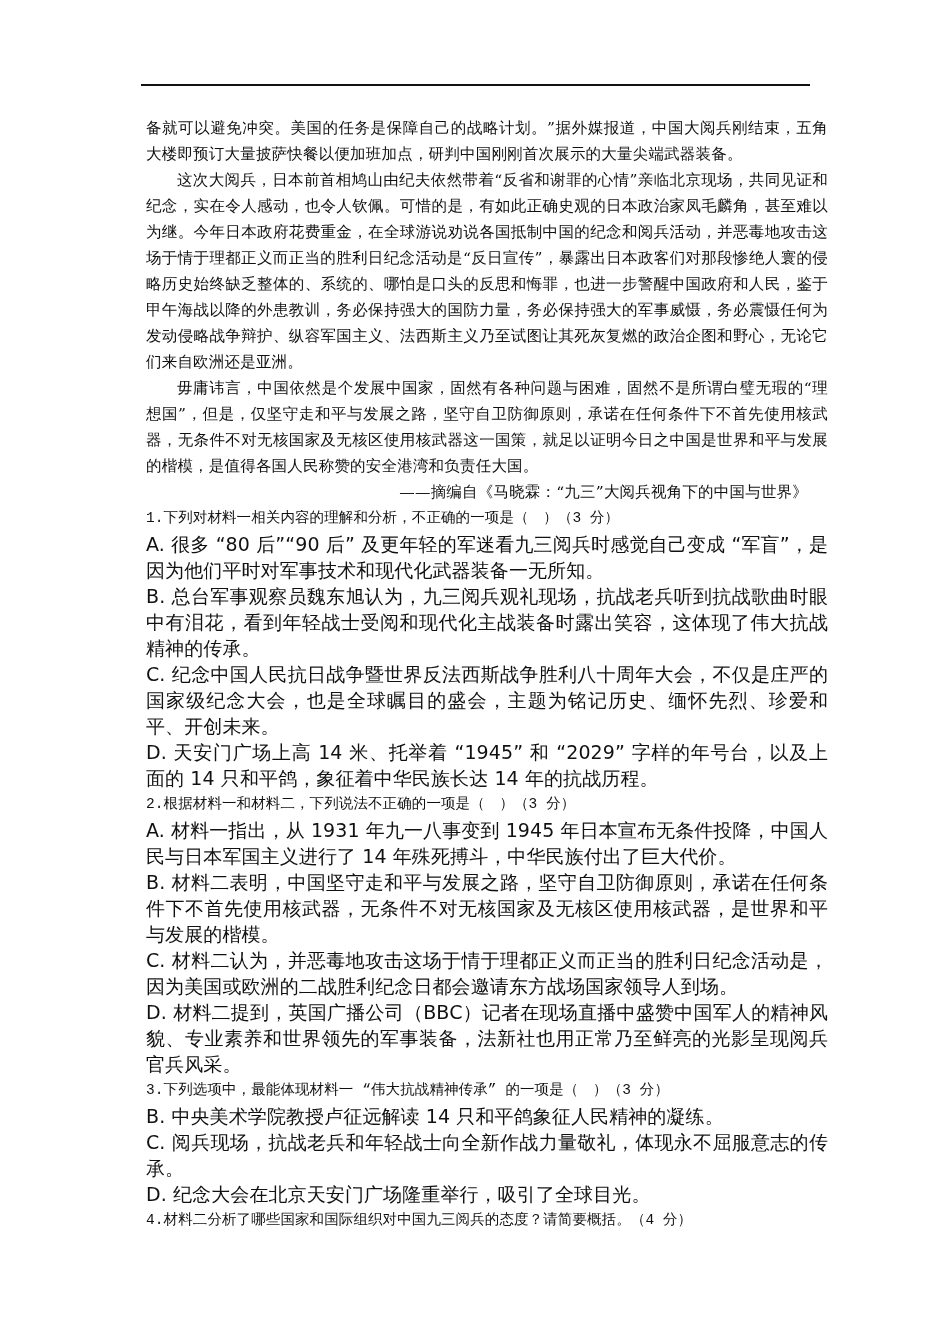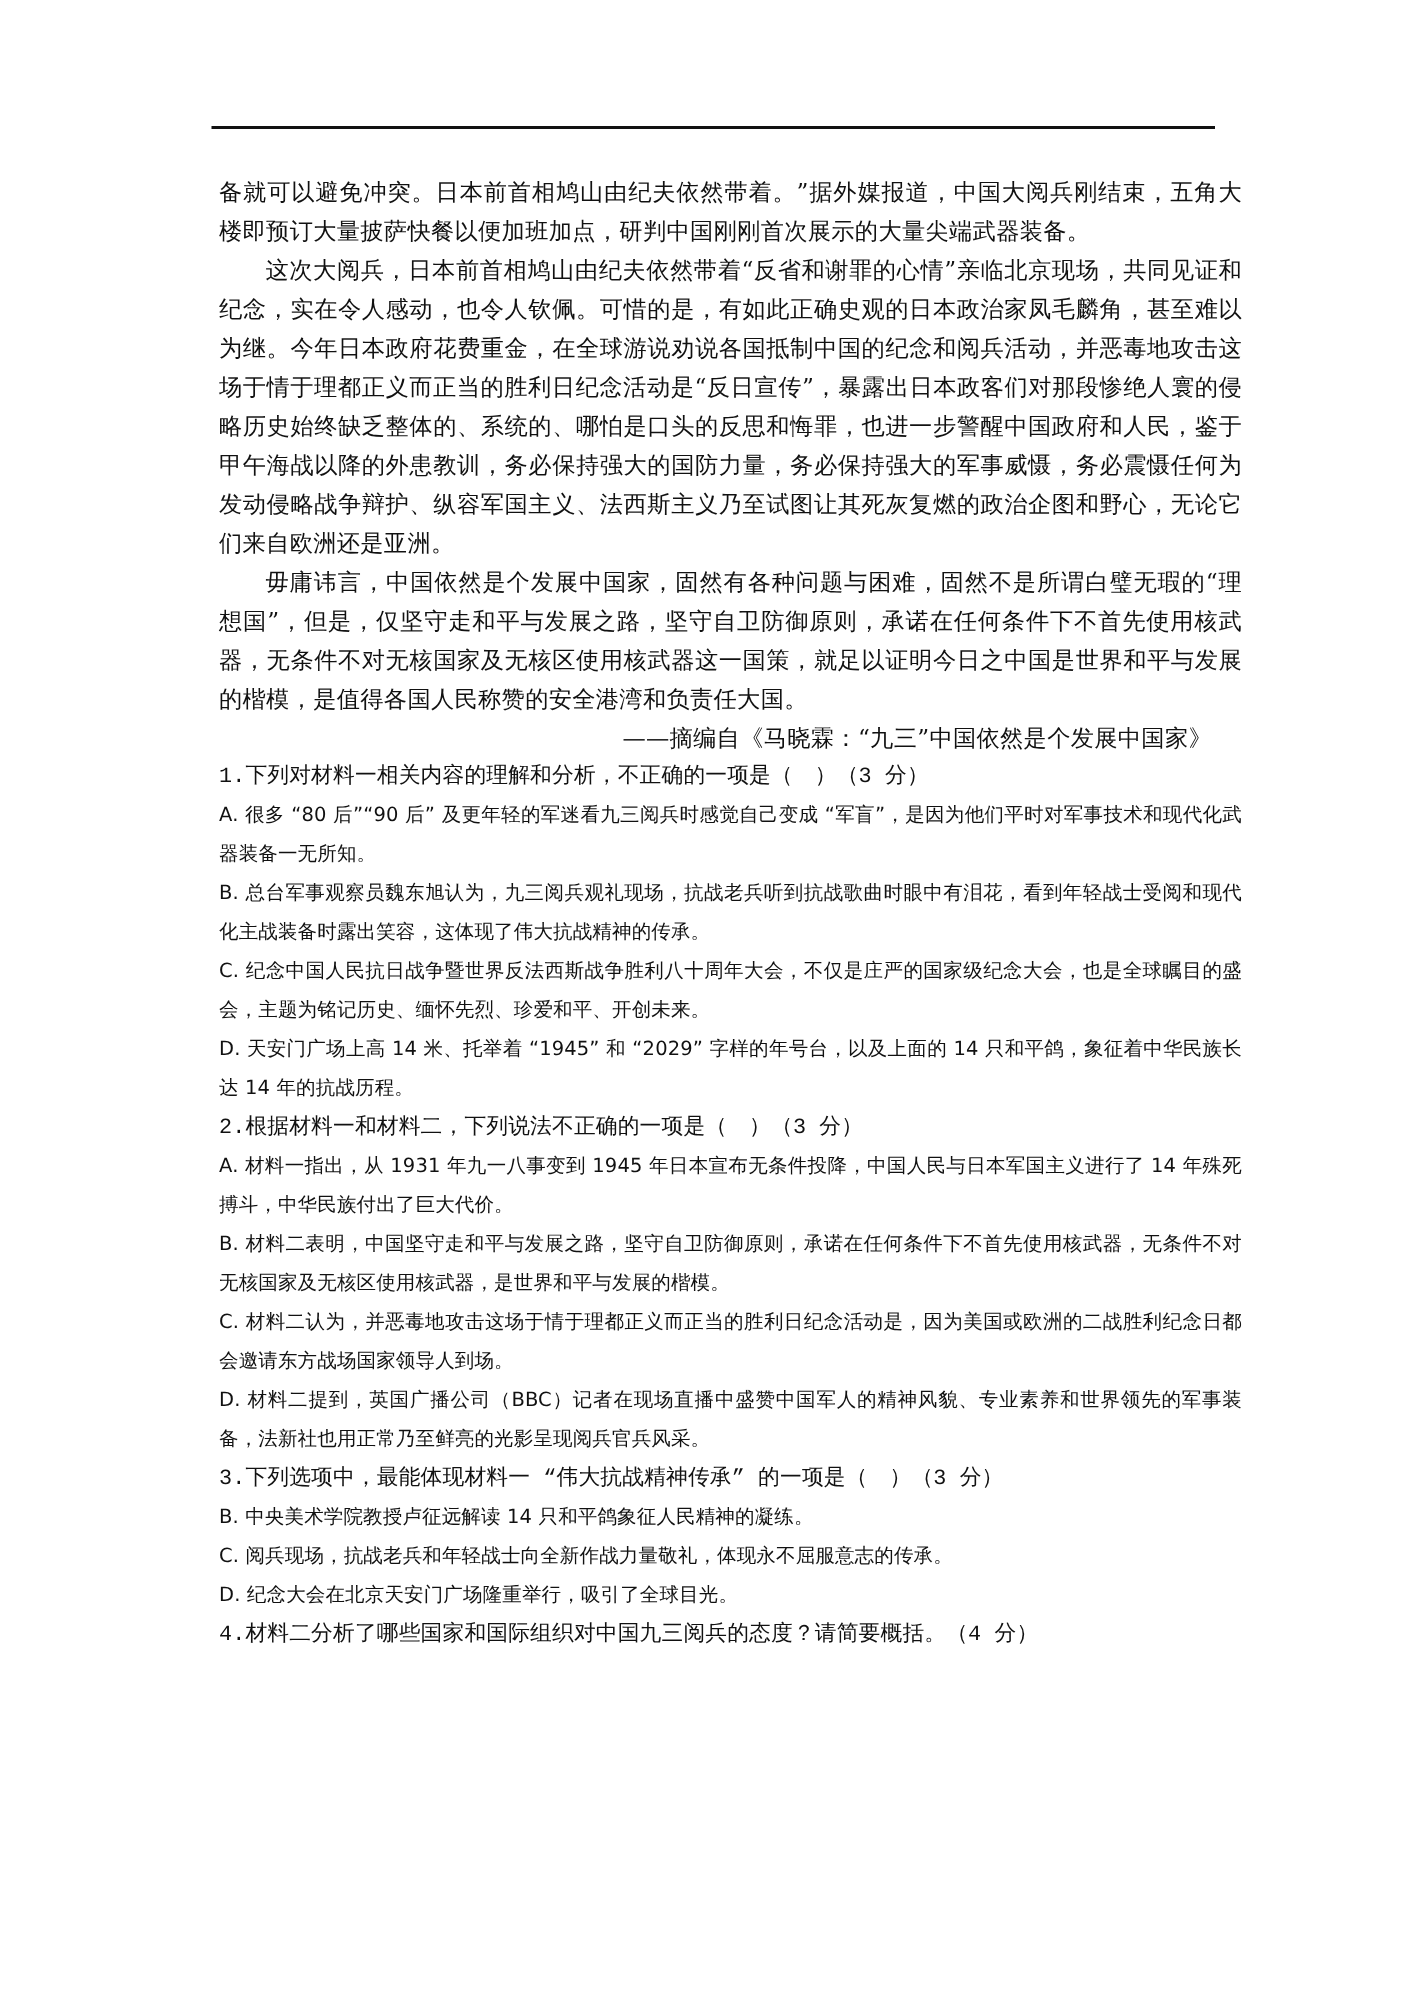--- a/index.html
+++ b/index.html
@@ -10,34 +10,34 @@
     position:absolute; left:146px; top:115px; width:682px;
     color:#111;
     font-family:"DejaVu Serif", "Liberation Serif", serif;
     font-size:15.5px; line-height:26px;
     letter-spacing:0.2px;
   }
   .para { margin:0; text-align:justify; }
   .indent { text-indent:31px; }
   .source { text-align:right; padding-right:20px; margin:0; }
   .q { margin:0; font-family:Liberation Mono, monospace; font-size:14.5px; letter-spacing:0.1px; }
-  .opt { margin:0; font-family:"DejaVu Sans", "Liberation Sans", sans-serif; font-size:13px; text-align:justify; letter-spacing:0.1px; }
+  .opt { margin:0; font-family:"DejaVu Sans", "Liberation Sans", sans-serif; font-size:19px; text-align:justify; letter-spacing:0.1px; }
 </style>
 </head>
 <body>
 
 <div class="page">
   <div class="rule"></div>
 
   <div class="content">
     <div>
-      <p class="para">备就可以避免冲突。日本前首相鸠山由纪夫依然带着。”据外媒报道，中国大阅兵刚结束，五角大楼即预订大量披萨快餐以便加班加点，研判中国刚刚首次展示的大量尖端武器装备。</p>
+      <p class="para">备就可以避免冲突。美国的任务是保障自己的战略计划。”据外媒报道，中国大阅兵刚结束，五角大楼即预订大量披萨快餐以便加班加点，研判中国刚刚首次展示的大量尖端武器装备。</p>
       <p class="para indent">这次大阅兵，日本前首相鸠山由纪夫依然带着“反省和谢罪的心情”亲临北京现场，共同见证和纪念，实在令人感动，也令人钦佩。可惜的是，有如此正确史观的日本政治家凤毛麟角，甚至难以为继。今年日本政府花费重金，在全球游说劝说各国抵制中国的纪念和阅兵活动，并恶毒地攻击这场于情于理都正义而正当的胜利日纪念活动是“反日宣传”，暴露出日本政客们对那段惨绝人寰的侵略历史始终缺乏整体的、系统的、哪怕是口头的反思和悔罪，也进一步警醒中国政府和人民，鉴于甲午海战以降的外患教训，务必保持强大的国防力量，务必保持强大的军事威慑，务必震慑任何为发动侵略战争辩护、纵容军国主义、法西斯主义乃至试图让其死灰复燃的政治企图和野心，无论它们来自欧洲还是亚洲。</p>
       <p class="para indent">毋庸讳言，中国依然是个发展中国家，固然有各种问题与困难，固然不是所谓白璧无瑕的“理想国”，但是，仅坚守走和平与发展之路，坚守自卫防御原则，承诺在任何条件下不首先使用核武器，无条件不对无核国家及无核区使用核武器这一国策，就足以证明今日之中国是世界和平与发展的楷模，是值得各国人民称赞的安全港湾和负责任大国。</p>
-      <p class="source">——摘编自《马晓霖：“九三”中国依然是个发展中国家》</p>
+      <p class="source">——摘编自《马晓霖：“九三”大阅兵视角下的中国与世界》</p>
     </div>
 
     <div>
       <p class="q">1.下列对材料一相关内容的理解和分析，不正确的一项是（　）（3 分）</p>
       <p class="opt">A. 很多 “80 后”“90 后” 及更年轻的军迷看九三阅兵时感觉自己变成 “军盲”，是因为他们平时对军事技术和现代化武器装备一无所知。</p>
       <p class="opt">B. 总台军事观察员魏东旭认为，九三阅兵观礼现场，抗战老兵听到抗战歌曲时眼中有泪花，看到年轻战士受阅和现代化主战装备时露出笑容，这体现了伟大抗战精神的传承。</p>
       <p class="opt">C. 纪念中国人民抗日战争暨世界反法西斯战争胜利八十周年大会，不仅是庄严的国家级纪念大会，也是全球瞩目的盛会，主题为铭记历史、缅怀先烈、珍爱和平、开创未来。</p>
       <p class="opt">D. 天安门广场上高 14 米、托举着 “1945” 和 “2029” 字样的年号台，以及上面的 14 只和平鸽，象征着中华民族长达 14 年的抗战历程。</p>
     </div>
 

